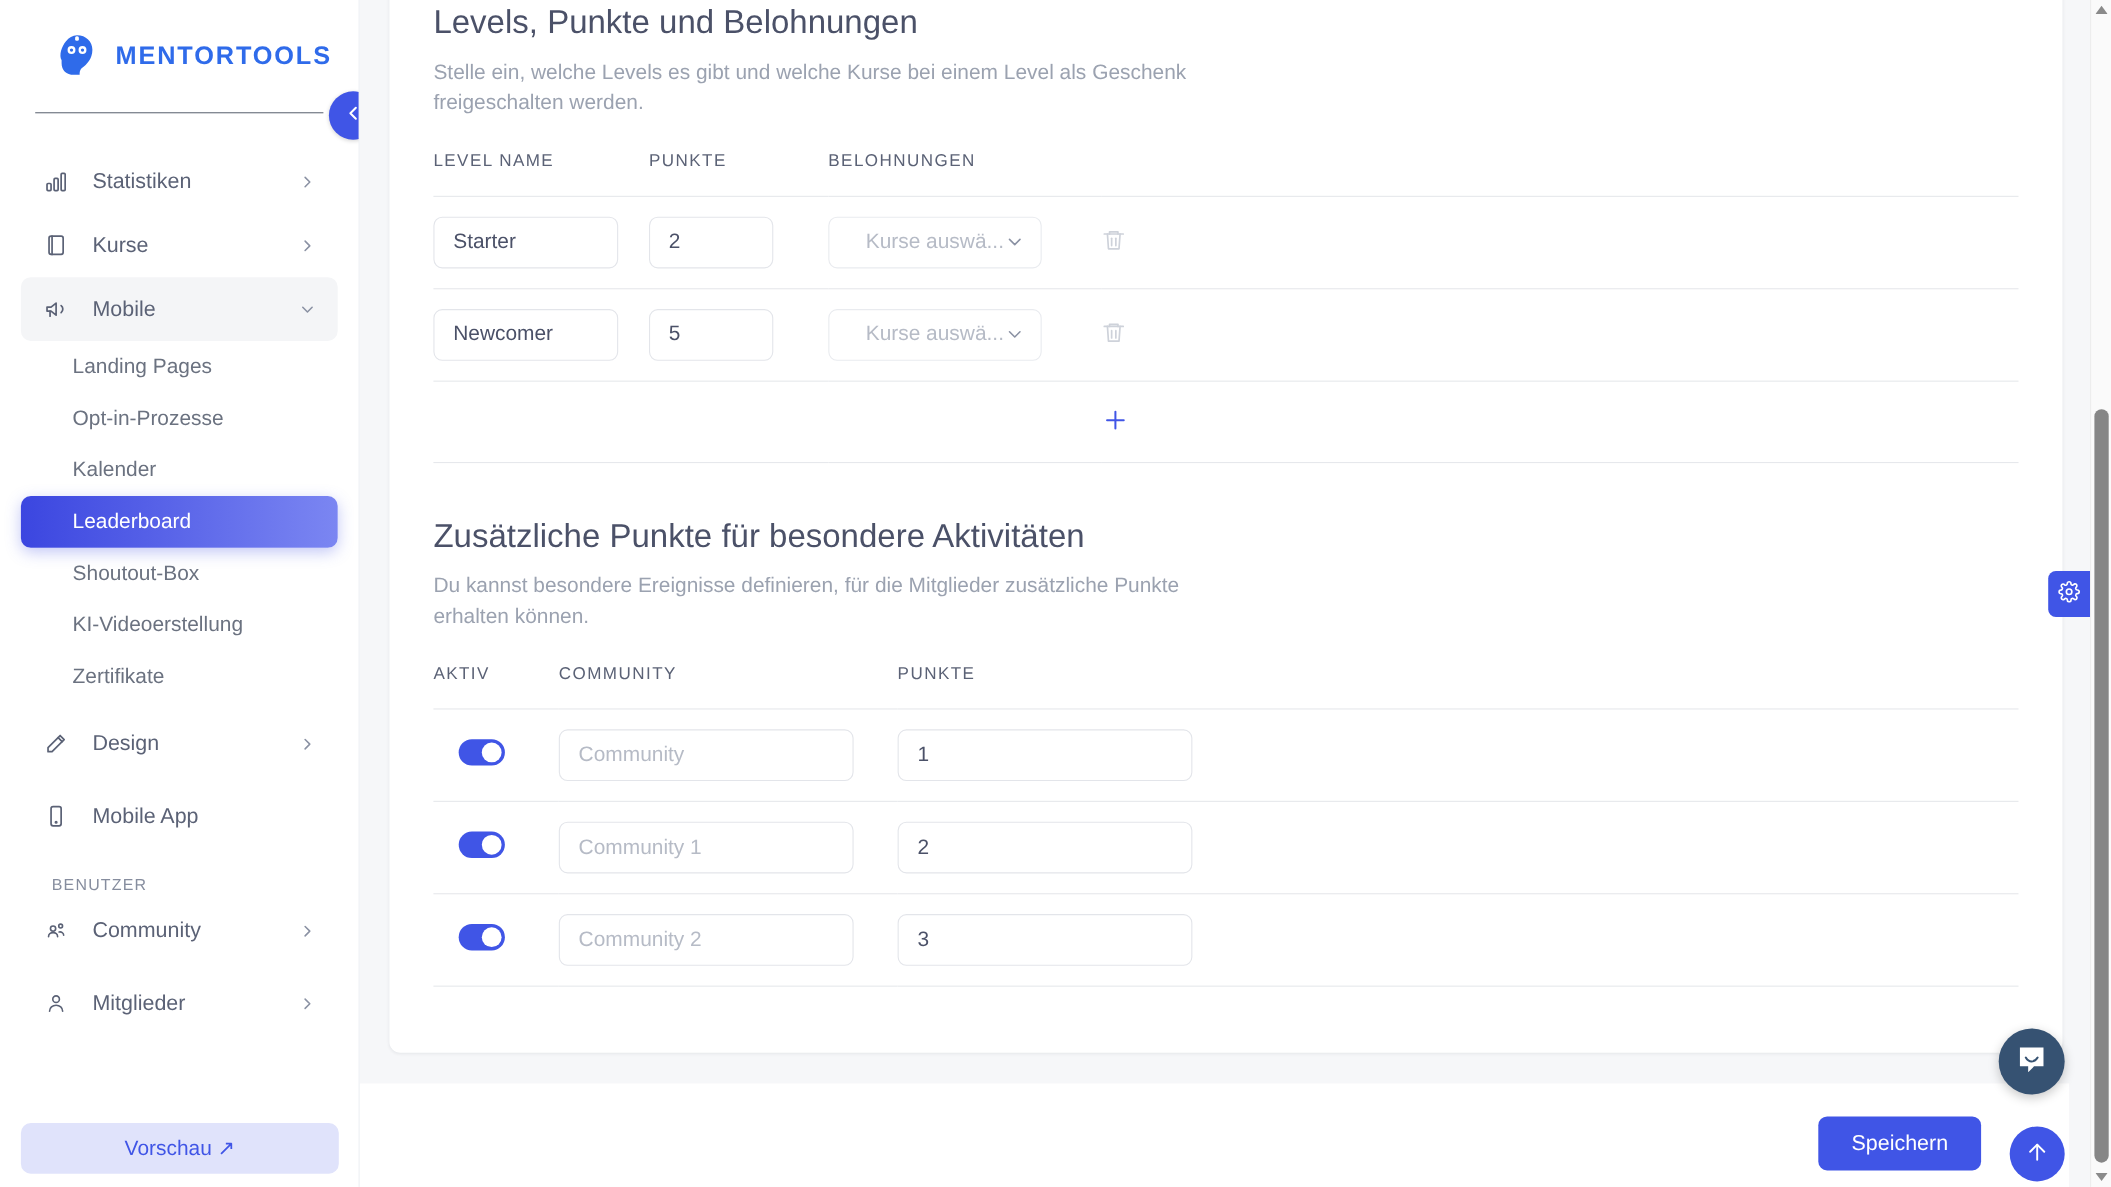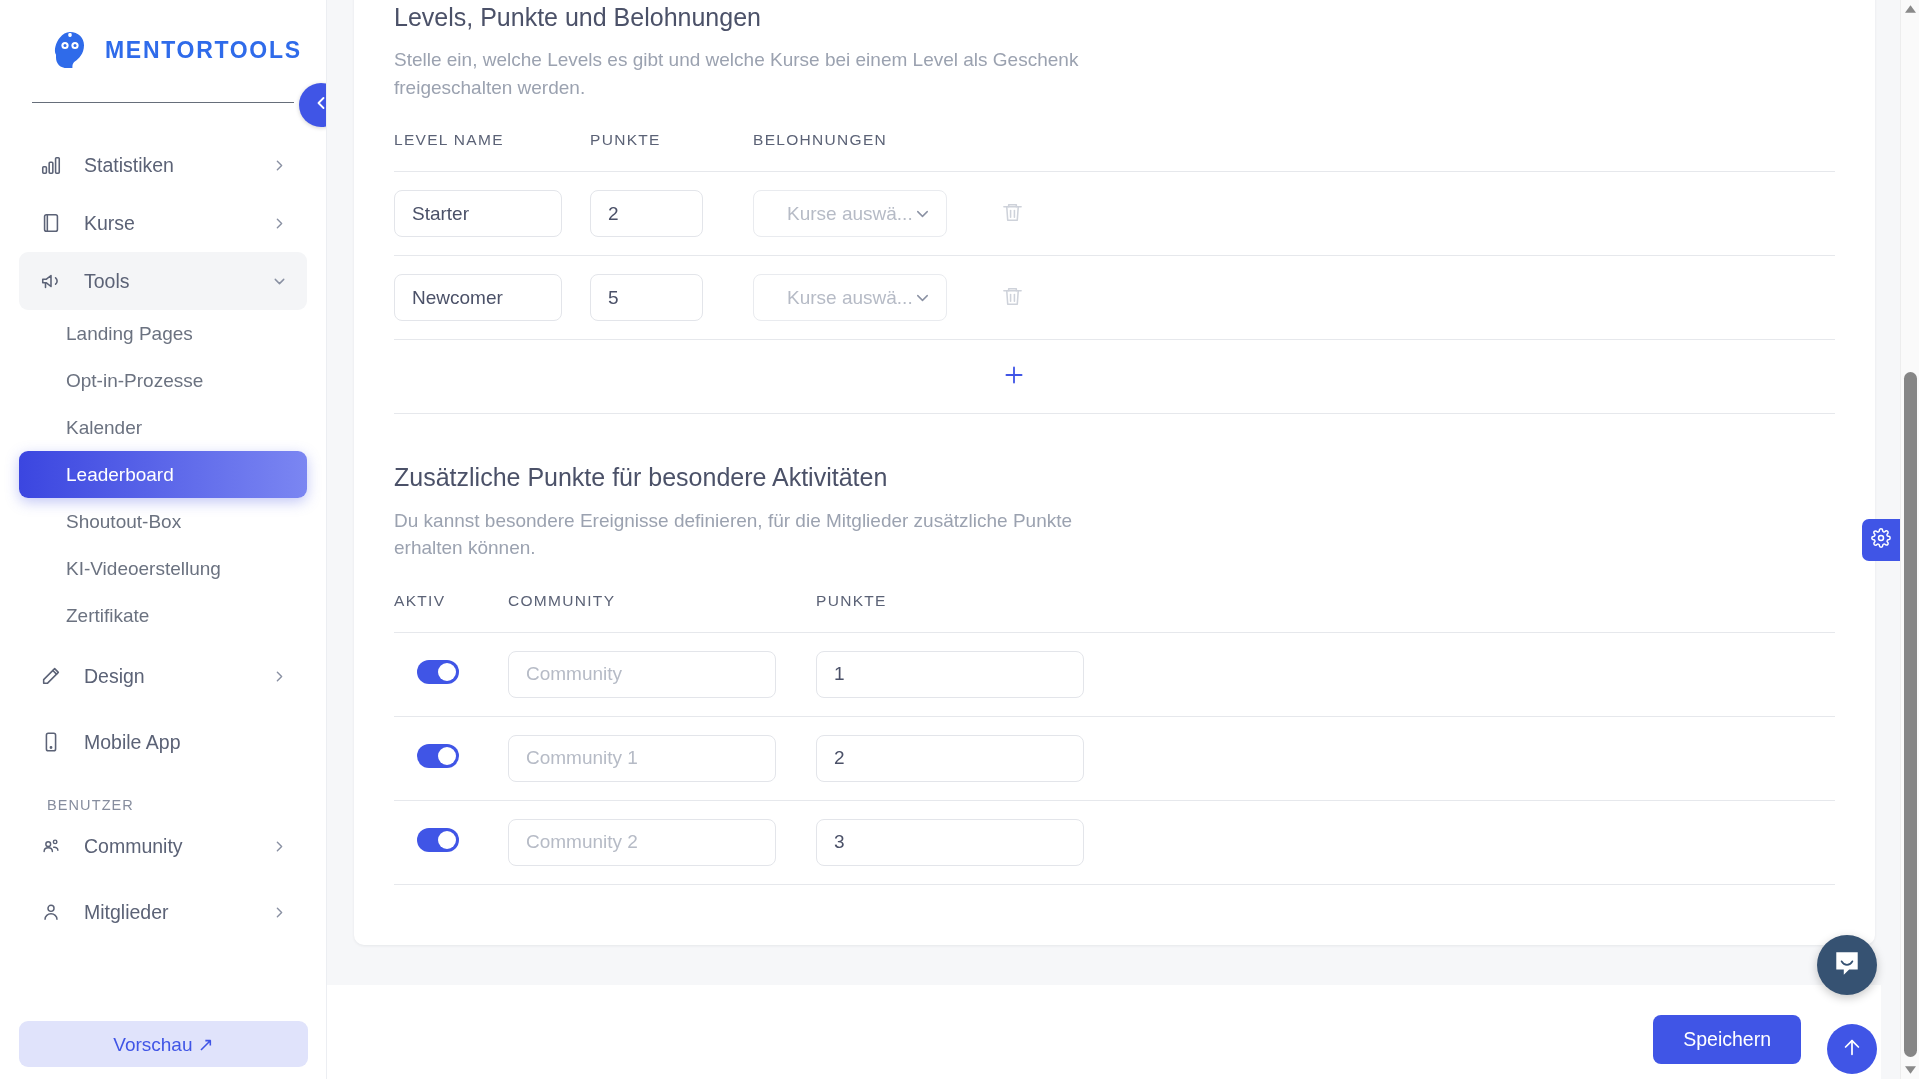--- a/index.html
+++ b/index.html
@@ -87,21 +87,21 @@
   }
   .save-btn {
     position: absolute; right: 99px; bottom: 15px;
     background: #4055e6; color: #fff;
     border: none; border-radius: 8px;
     padding: 0 30px; height: 49px;
     font-size: 19.5px; font-family: inherit; cursor: pointer;
   }
 
   h2.section-title {
-    font-size: 25px; font-weight: 400; color: #4b5168;
+    font-size: 30px; font-weight: 400; color: #4b5168;
     padding-top: 0; line-height: 1.25;
   }
   p.section-sub {
     margin-top: 13px; font-size: 19px; line-height: 1.45;
     color: #9ba2b0; max-width: 690px;
   }
 
   table.grid { width: 100%; border-collapse: collapse; margin-top: 30px; }
   table.grid th {
     text-align: left; font-weight: 400;
@@ -235,21 +235,21 @@
       </div>
 
       <div class="nav-item active-group">
         <span class="nav-icon">
           <svg width="22" height="22" viewBox="0 0 24 24" fill="none" stroke="currentColor" stroke-width="1.7" stroke-linecap="round" stroke-linejoin="round">
               <path d="M3 10v4h4l5 4V6L7 10H3z"></path>
               <path d="M17 8.5a4.5 4.5 0 0 1 0 7"></path>
               <path d="M6 14v5"></path>
             </svg>
         </span>
-        <span class="nav-label">Tools</span>
+        <span class="nav-label">Mobile</span>
         <span class="nav-chev">
           <svg width="17" height="17" viewBox="0 0 24 24" fill="none" stroke="currentColor" stroke-width="2" stroke-linecap="round" stroke-linejoin="round">
               <polyline points="6 9 12 15 18 9"></polyline>
             </svg>
         </span>
       </div>
 
       <div class="sub-item">
         <span>Landing Pages</span>
       </div>

